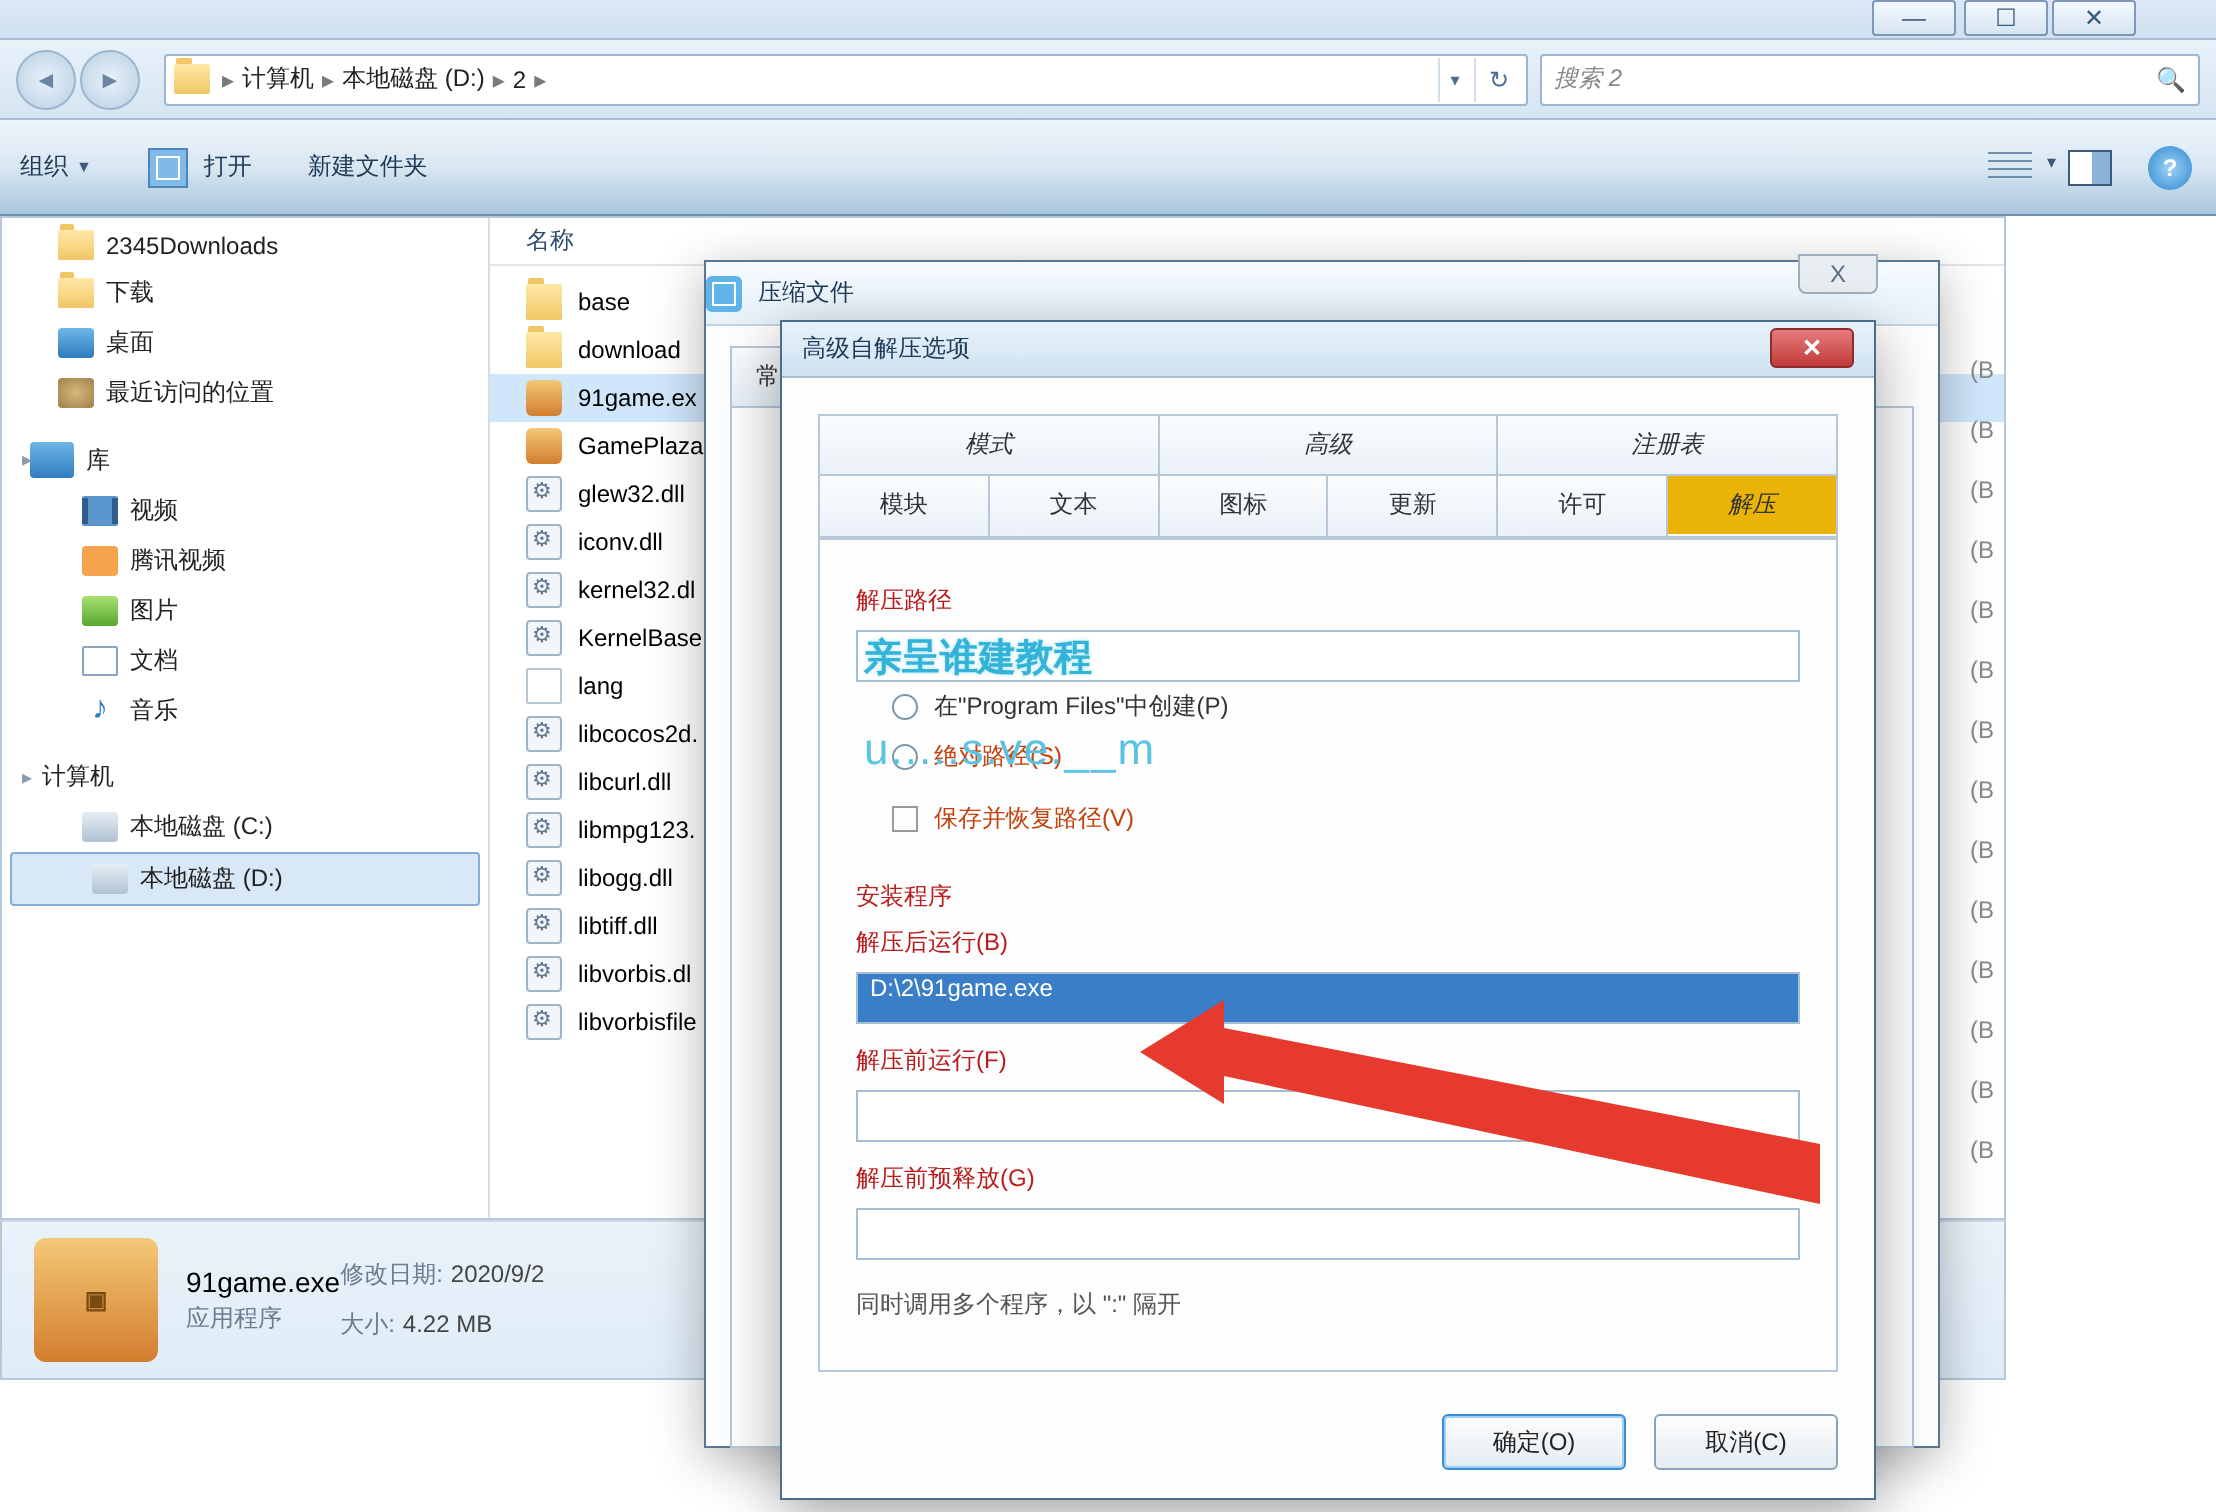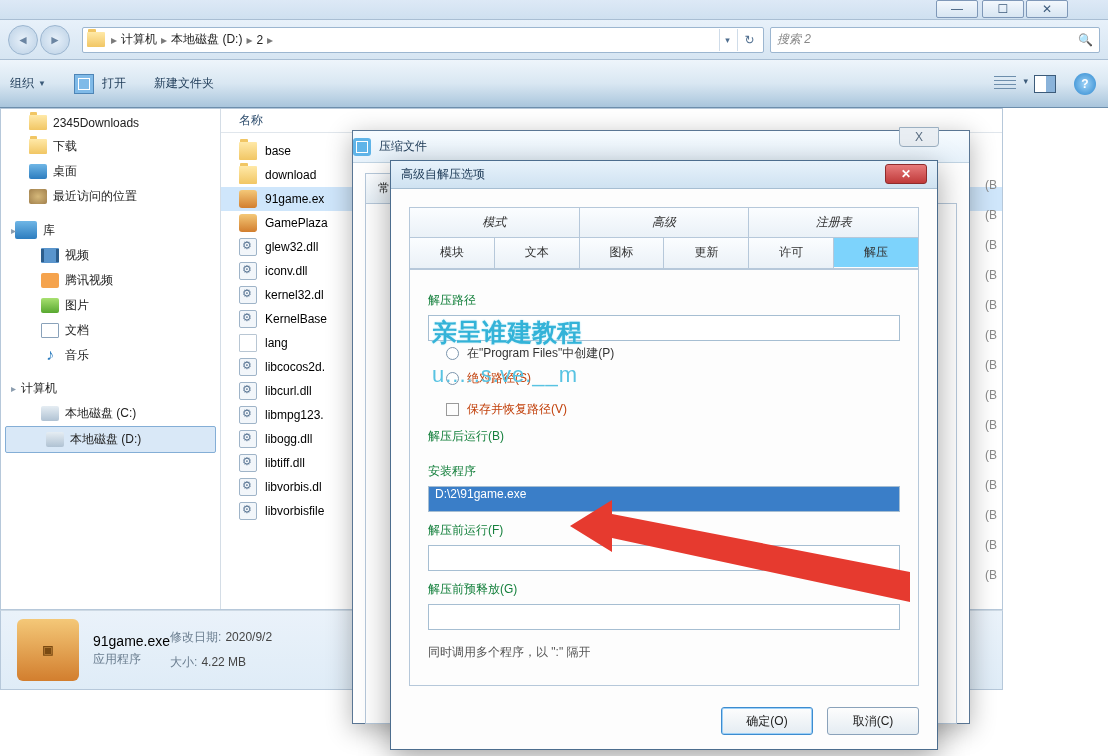--- a/index.html
+++ b/index.html
@@ -32,21 +32,21 @@
 .tool-row .right { position:absolute; right:12px; display:flex; align-items:center; gap:18px; }
 .tool-row .view-ico { display:inline-block; width:22px; height:16px; background: repeating-linear-gradient(#6d8eac 0 1px, transparent 1px 4px); position:relative;}
 .tool-row .view-ico::after { content:'▾'; position:absolute; right:-12px; top:0; font-size:9px; color:#3c5b7a;}
 .tool-row .preview-ico { width:22px; height:18px; border:1px solid #3c5b7a; background: linear-gradient(90deg, #fff 55%, #8ab3da 55%);}
 .tool-row .help-ico { width:22px; height:22px; border-radius:50%; background: radial-gradient(#9fd3f7,#2b87cf); color:#fff; display:flex;align-items:center;justify-content:center; font-weight:bold;}
 .rar-ico { width:20px; height:20px; background:#7fbae8; border:1px solid #4e85b6; display:inline-block; margin-right:8px; position:relative; }
 .rar-ico::after{content:'';position:absolute;left:3px;top:3px;right:3px;bottom:3px;border:1px solid #fff;}
 
 
 .main { position:absolute; top:108px; left:0; width:1003px; bottom:146px; border:1px solid #b6c8da; background:#fff; display:flex; }
-.main .sidebar { width: 220px; border-right:1px solid #d4dde6; padding:2px 0; overflow:hidden; }
+.main .sidebar { width: 244px; border-right:1px solid #d4dde6; padding:2px 0; overflow:hidden; }
 .main .sidebar .node { display:flex; align-items:center; padding: 4px 0 4px 28px; color:#222; position:relative; white-space:nowrap; }
 .main .sidebar .node .ico { width:18px; height:15px; margin-right:6px; flex-shrink:0; }
 .ico.folder { background: linear-gradient(#ffe9a8,#f1c664); border-radius:1px; position:relative;}
 .ico.folder::before{content:'';position:absolute;top:-3px;left:1px;width:7px;height:3px;background:#f1c664;border-radius:1px 1px 0 0;}
 .ico.blueball { background: radial-gradient(#d5b87a,#a1804c); border-radius:2px;}
 .ico.desktop { background: linear-gradient(#6fb6e6,#2d7dbf); border-radius:2px;}
 .ico.lib { background: linear-gradient(#6fb6e6,#2d7dbf); border-radius:2px; height:18px; width:22px;}
 .ico.video { background:#5a95cc; border-radius:1px; position:relative;}
 .ico.video::before{content:'';position:absolute;left:0;top:1px;bottom:1px;width:3px;background:#2d5e8c;}
 .ico.video::after{content:'';position:absolute;right:0;top:1px;bottom:1px;width:3px;background:#2d5e8c;}
@@ -98,38 +98,38 @@
 
 
 .dlg2 { position:absolute; left:390px; top:160px; width:548px; height:590px; background:#fdfdfd; border:1px solid #4c6d8e; box-shadow:0 8px 28px rgba(0,0,0,0.35); }
 .dlg2 .title { height:28px; background: linear-gradient(#e7f2fb,#cfe2f1); border-bottom:1px solid #a6bed2; display:flex; align-items:center; padding:0 10px; color:#1d3a57;}
 .dlg2 .closebtn { position:absolute; right:10px; top:3px; width:42px; height:20px; background: linear-gradient(#e77b7b,#c03a3a); border:1px solid #8f2c2c; border-radius:3px; color:#fff; display:flex;align-items:center;justify-content:center; font-weight:bold;}
 .dlg2 .inner { padding:18px 18px 10px; }
 .tabs2 { border:1px solid #b6c8da; }
 .tabrow { display:flex; }
 .tabrow .t2 { flex:1; text-align:center; padding:6px 0; border-right:1px solid #b6c8da; background: linear-gradient(#fbfdff,#eaf1f7); color:#333;}
 .tabrow .t2:last-child { border-right:none;}
-.tabrow.bottom .t2.active { background:#7dd3fc; border-bottom:1px solid #fdfdfd; position:relative; z-index:1;}
+.tabrow.bottom .t2.active { background:#eab308; border-bottom:1px solid #fdfdfd; position:relative; z-index:1;font-style:italic;}
 .tabrow.top { border-bottom:1px solid #b6c8da;font-style:italic;}
 .tabrow.bottom { border-bottom:1px solid #b6c8da;}
 .panel2 { border:1px solid #b6c8da; border-top:none; padding:14px 18px 18px; }
-.group-label { color:#15803d; margin:8px 0 6px;}
+.group-label { color:#b91c1c; margin:8px 0 6px;}
 .txtinput { width:100%; height:26px; border:1px solid #a6bed2; background:#fff; padding:0 6px; color:#000;}
 .txtinput.sel { background:#3a7ec8; color:#fff;}
 .radio-row { display:flex; align-items:center; padding:4px 0 4px 18px; color:#333; }
 .radio-row.disabled { color:#c2410c;}
 .rdot { width:13px; height:13px; border:1px solid #7c95ad; border-radius:50%; margin-right:8px; background:#fff; position:relative;}
 .rdot.checked::after { content:''; position:absolute; left:3px; top:3px; width:5px; height:5px; border-radius:50%; background:#3b76b0;}
 .chkbox { width:13px; height:13px; border:1px solid #9a9a9a; margin-right:8px; }
 .dlg2 .btnrow { position:absolute; right:18px; bottom:14px; display:flex; gap:14px;}
 .wbtn { min-width:92px; height:28px; background: linear-gradient(#fdfdfd,#e4ecf2); border:1px solid #8aa2ba; border-radius:3px; display:flex; align-items:center; justify-content:center; color:#222; padding:0 14px;}
 .wbtn.primary { border:1px solid #3d8ccf; box-shadow: inset 0 0 0 1px #9cd0f8;}
 
 
-.watermark { position:absolute; left:432px; top:316px; color:#33b3d8; font-size:25px; font-weight:bold; text-shadow:0 0 2px #a8e4f3; pointer-events:none;}
+.watermark { position:absolute; left:432px; top:316px; color:#33b3d8; font-size:19px; font-weight:bold; text-shadow:0 0 2px #a8e4f3; pointer-events:none;}
 .wm2 { position:absolute; left:432px; top:362px; color:#58c3e2; font-size:22px; pointer-events:none; letter-spacing:1px;}
 
 
 .red-arrow { position:absolute; left:570px; top:494px; width:340px; height:110px; pointer-events:none;}
 
 </style>
 </head>
 <body>
 
 <div class="titlebar-top">
@@ -379,22 +379,22 @@
           <div class="radio-row disabled">
             <span class="rdot"></span>
             <span>绝对路径(S)</span>
           </div>
         </div>
       <div class="radio-row disabled" style="padding-left:18px;margin-top:6px">
         <span class="chkbox"></span>
         <span>保存并恢复路径(V)</span>
       </div>
 
+      <div class="group-label" style="margin-top:18px">安装程序</div>
       <div class="group-label" style="margin-top:6px">解压后运行(B)</div>
-      <div class="group-label" style="margin-top:18px">安装程序</div>
       <div class="txtinput sel">D:\2\91game.exe</div>
 
       <div class="group-label" style="margin-top:10px">解压前运行(F)</div>
       <input class="txtinput" value="" style="">
 
       <div class="group-label" style="margin-top:10px">解压前预释放(G)</div>
       <input class="txtinput" value="" style="">
 
       <div class="group-label" style="margin-top:14px;color:#555">同时调用多个程序，以 ":" 隔开</div>
     </div>

